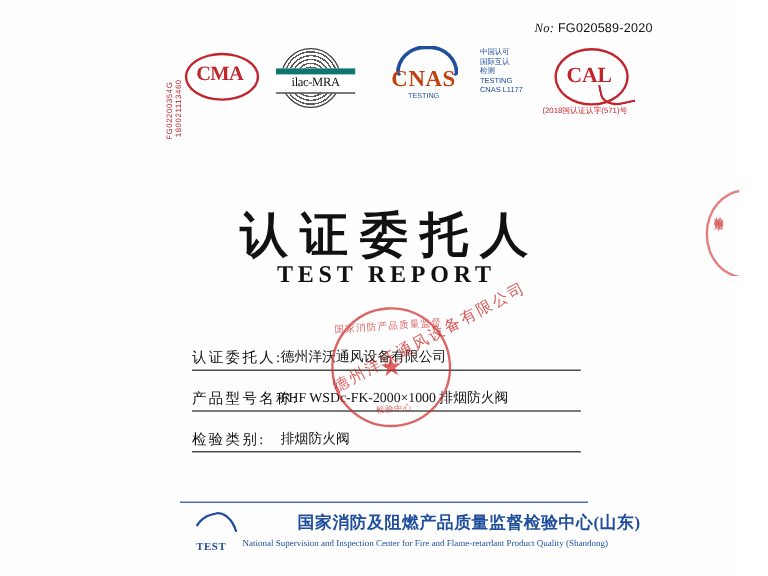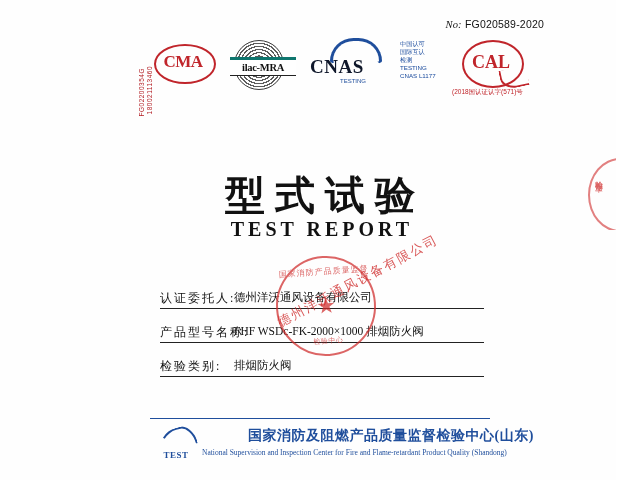--- a/index.html
+++ b/index.html
@@ -116,27 +116,27 @@
     border: 1.2px solid #333;
     background:
       repeating-radial-gradient(circle at 50% 50%, #ffffff 0 2px, #555 2px 3.2px);
     opacity: 0.95;
   }
   .logo-ilac .band {
     position: absolute;
     left: 0px; top: 19px;
     width: 66px; height: 15px;
     background: #ffffff;
-    border-top: 3px solid #0f766e;
+    border-top: 5px solid #0f766e;
     border-bottom: 1px solid #222;
     display: flex;
     align-items: center;
     justify-content: center;
     font-family: "Liberation Serif", serif;
-    font-weight: bold;
+    font-weight: normal;
     font-size: 10.5px;
     color: #111;
     letter-spacing: -0.3px;
   }
 
   
   .logo-cnas {
     left: 172px;
     width: 86px;
     height: 54px;
@@ -146,25 +146,25 @@
     left: 20px; top: 0px;
     width: 46px; height: 22px;
     border: 3px solid #1f4e9c;
     border-radius: 50% 50% 50% 50% / 90% 90% 20% 20%;
     border-bottom-color: transparent;
   }
   .logo-cnas .txt {
     position: absolute;
     left: 0; top: 18px;
     width: 86px;
-    text-align: left;
+    text-align: center;
     font-family: "Liberation Serif", serif;
     font-weight: bold;
     font-size: 19px;
-    color: #0f172a;
+    color: #c2410c;
     letter-spacing: 0.5px;
   }
   .logo-cnas .sub {
     position: absolute;
     left: 0; top: 40px;
     width: 86px;
     text-align: center;
     font-size: 6px;
     color: #1f4e9c;
   }
@@ -468,21 +468,21 @@
 CNAS L1177</div>
 
     <div class="logo logo-cal">
       <div class="outer"></div>
       <div class="calt">CAL</div>
       <div class="tail"></div>
       <div class="cal-under">(2018国认证认字(571)号</div>
     </div>
   </div>
 
-  <div class="title-cn">型式试验</div>
+  <div class="title-cn">认证委托人</div>
   <div class="title-en">TEST REPORT</div>
 
   <div class="stamp-edge">
     <div class="half"></div>
     <div class="etxt">检验专用章</div>
   </div>
 
   <div class="fields">
     <div class="field-row">
       <span class="field-label">认证委托人:</span>

